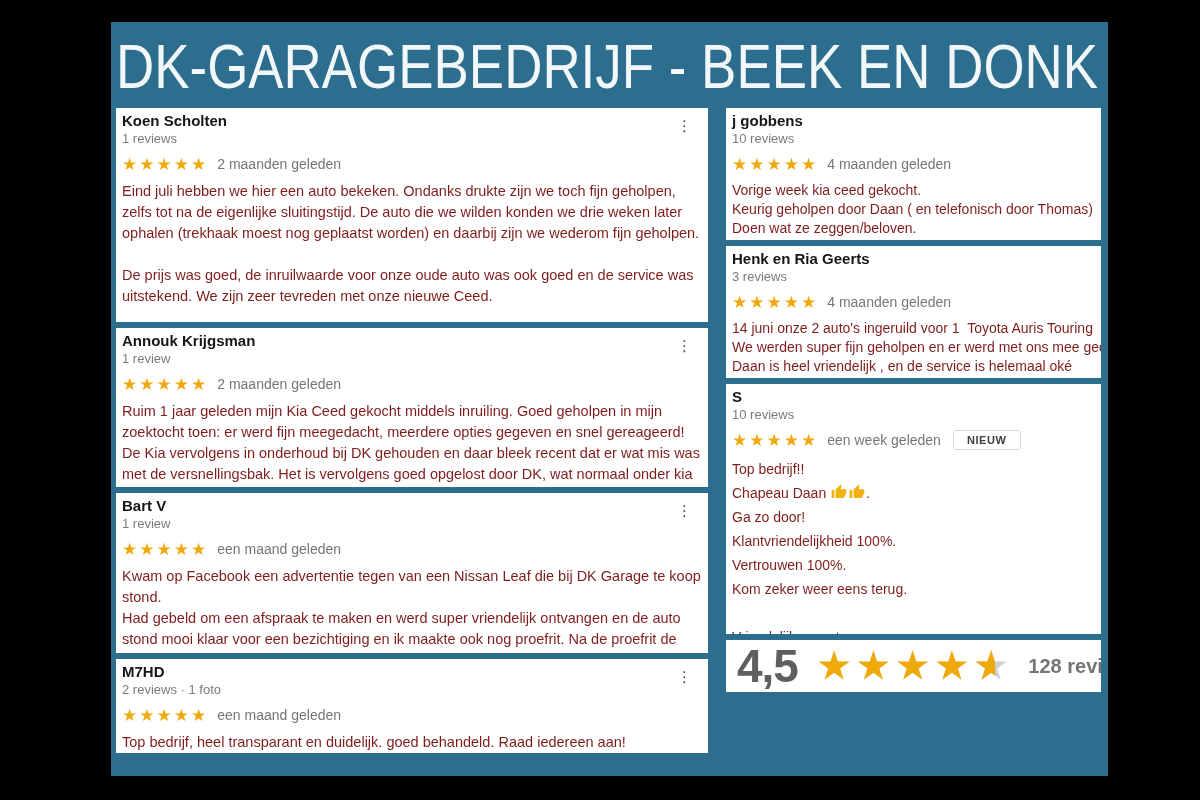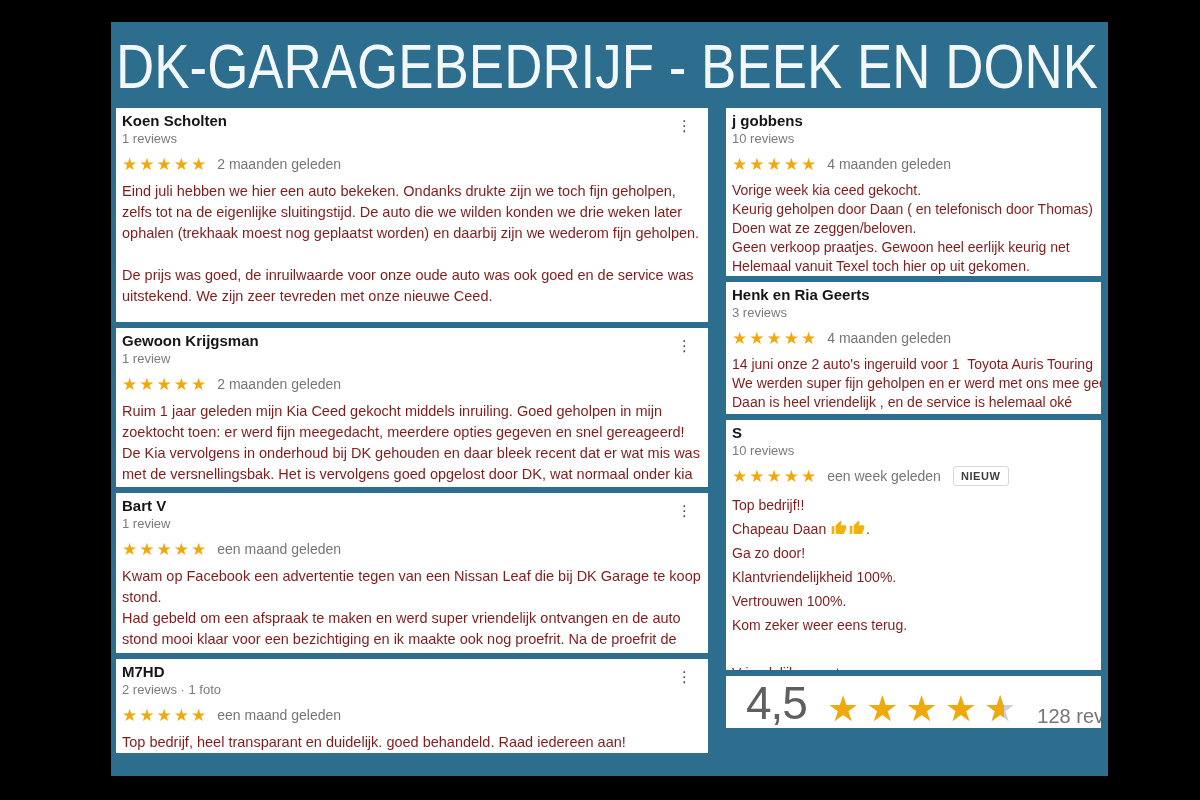--- a/index.html
+++ b/index.html
@@ -18,27 +18,27 @@
   .meta{font-size:13px;color:#7b7b7b;line-height:17px;margin-bottom:7px;}
   .star-row{display:flex;align-items:center;margin-bottom:7px;height:20px;}
   .stars{font-size:17px;line-height:17px;white-space:nowrap;}
   .star{color:var(--star,#f0a90c);margin-right:2px;}
   .star.empty{color:var(--star_empty,#cdd1d6);}
   .sh{position:relative;display:inline-block;}
   .sf{position:absolute;left:0;top:0;width:50%;overflow:hidden;white-space:nowrap;}
   .sf .star{margin:0;}
   .time{font-size:14px;color:#767676;margin-left:9px;}
   .badge{font-size:11px;font-weight:700;color:#3c4043;border:1px solid #d8d8d8;border-radius:3px;
-    padding:3px 7px;margin-left:12px;letter-spacing:0.6px;background:#fff;}
+    padding:3px 13px;margin-left:12px;letter-spacing:0.6px;background:#fff;}
   .rbody{font-size:14.5px;color:#7f1d1d;line-height:21px;white-space:pre-line;}
   .col-right .rbody{font-size:14px;white-space:pre;}
   .lh19 .rbody{line-height:19px;}
   .lh24 .rbody{line-height:24px;}
   .thumb{width:16px;height:16px;fill:#f2b20e;vertical-align:-2px;margin:0 1px;}
-  .summary{display:flex;align-items:flex-end;padding:0 20px;}
+  .summary{display:flex;align-items:center;padding:0 11px;font-weight:bold;}
   .summary-score{font-size:46px;color:#5f5f5f;line-height:50px;letter-spacing:-1px;margin-right:20px;}
   .summary-stars{font-size:36px;line-height:38px;}
   .summary-stars .star{margin-right:7px;}
   .summary-count{font-size:20px;color:#757575;margin-left:14px;white-space:nowrap;}
 </style>
 </head>
 <body>
 
 <div class="panel">
   <h1 class="title">DK-GARAGEBEDRIJF - BEEK EN DONK</h1>
@@ -55,21 +55,21 @@
       </div>
       <div class="rbody">Eind juli hebben we hier een auto bekeken. Ondanks drukte zijn we toch fijn geholpen, zelfs tot na de eigenlijke sluitingstijd. De auto die we wilden konden we drie weken later ophalen (trekhaak moest nog geplaatst worden) en daarbij zijn we wederom fijn geholpen.
 
 De prijs was goed, de inruilwaarde voor onze oude auto was ook goed en de service was uitstekend. We zijn zeer tevreden met onze nieuwe Ceed.
 
 Wij raden dit bedrijf aan </div>
     </article>
 
     <article class="card" style="height:159px">
       <button class="kebab">⋮</button>
-      <h2 class="name">Gewoon Krijgsman</h2>
+      <h2 class="name">Annouk Krijgsman</h2>
       <div class="meta">1 review</div>
       <div class="star-row">
         <span class="stars"><span class="star full">★</span><span class="star full">★</span><span class="star full">★</span><span class="star full">★</span><span class="star full">★</span></span>
         <span class="time">2 maanden geleden</span>
       </div>
       <div class="rbody">Ruim 1 jaar geleden mijn Kia Ceed gekocht middels inruiling. Goed geholpen in mijn zoektocht toen: er werd fijn meegedacht, meerdere opties gegeven en snel gereageerd! De Kia vervolgens in onderhoud bij DK gehouden en daar bleek recent dat er wat mis was met de versnellingsbak. Het is vervolgens goed opgelost door DK, wat normaal onder kia garantie zou vallen. Een leenauto werd aangeboden voor de dagen dat ik mijn auto kwijt was. Topservice!!!</div>
     </article>
 
     <article class="card" style="height:160px">
       <button class="kebab">⋮</button>
@@ -91,21 +91,21 @@
         <span class="stars"><span class="star full">★</span><span class="star full">★</span><span class="star full">★</span><span class="star full">★</span><span class="star full">★</span></span>
         <span class="time">een maand geleden</span>
       </div>
       <div class="rbody">Top bedrijf, heel transparant en duidelijk. goed behandeld. Raad iedereen aan!</div>
     </article>
 
   </div>
 
   <div class="col col-right">
 
-    <article class="card lh19" style="height:168px">
+    <article class="card lh19" style="height:132px">
       <h2 class="name">j gobbens</h2>
       <div class="meta">10 reviews</div>
       <div class="star-row">
         <span class="stars"><span class="star full">★</span><span class="star full">★</span><span class="star full">★</span><span class="star full">★</span><span class="star full">★</span></span>
         <span class="time">4 maanden geleden</span>
       </div>
       <div class="rbody">Vorige week kia ceed gekocht.
 Keurig geholpen door Daan ( en telefonisch door Thomas)
 Doen wat ze zeggen/beloven.
 Geen verkoop praatjes. Gewoon heel eerlijk keurig net

